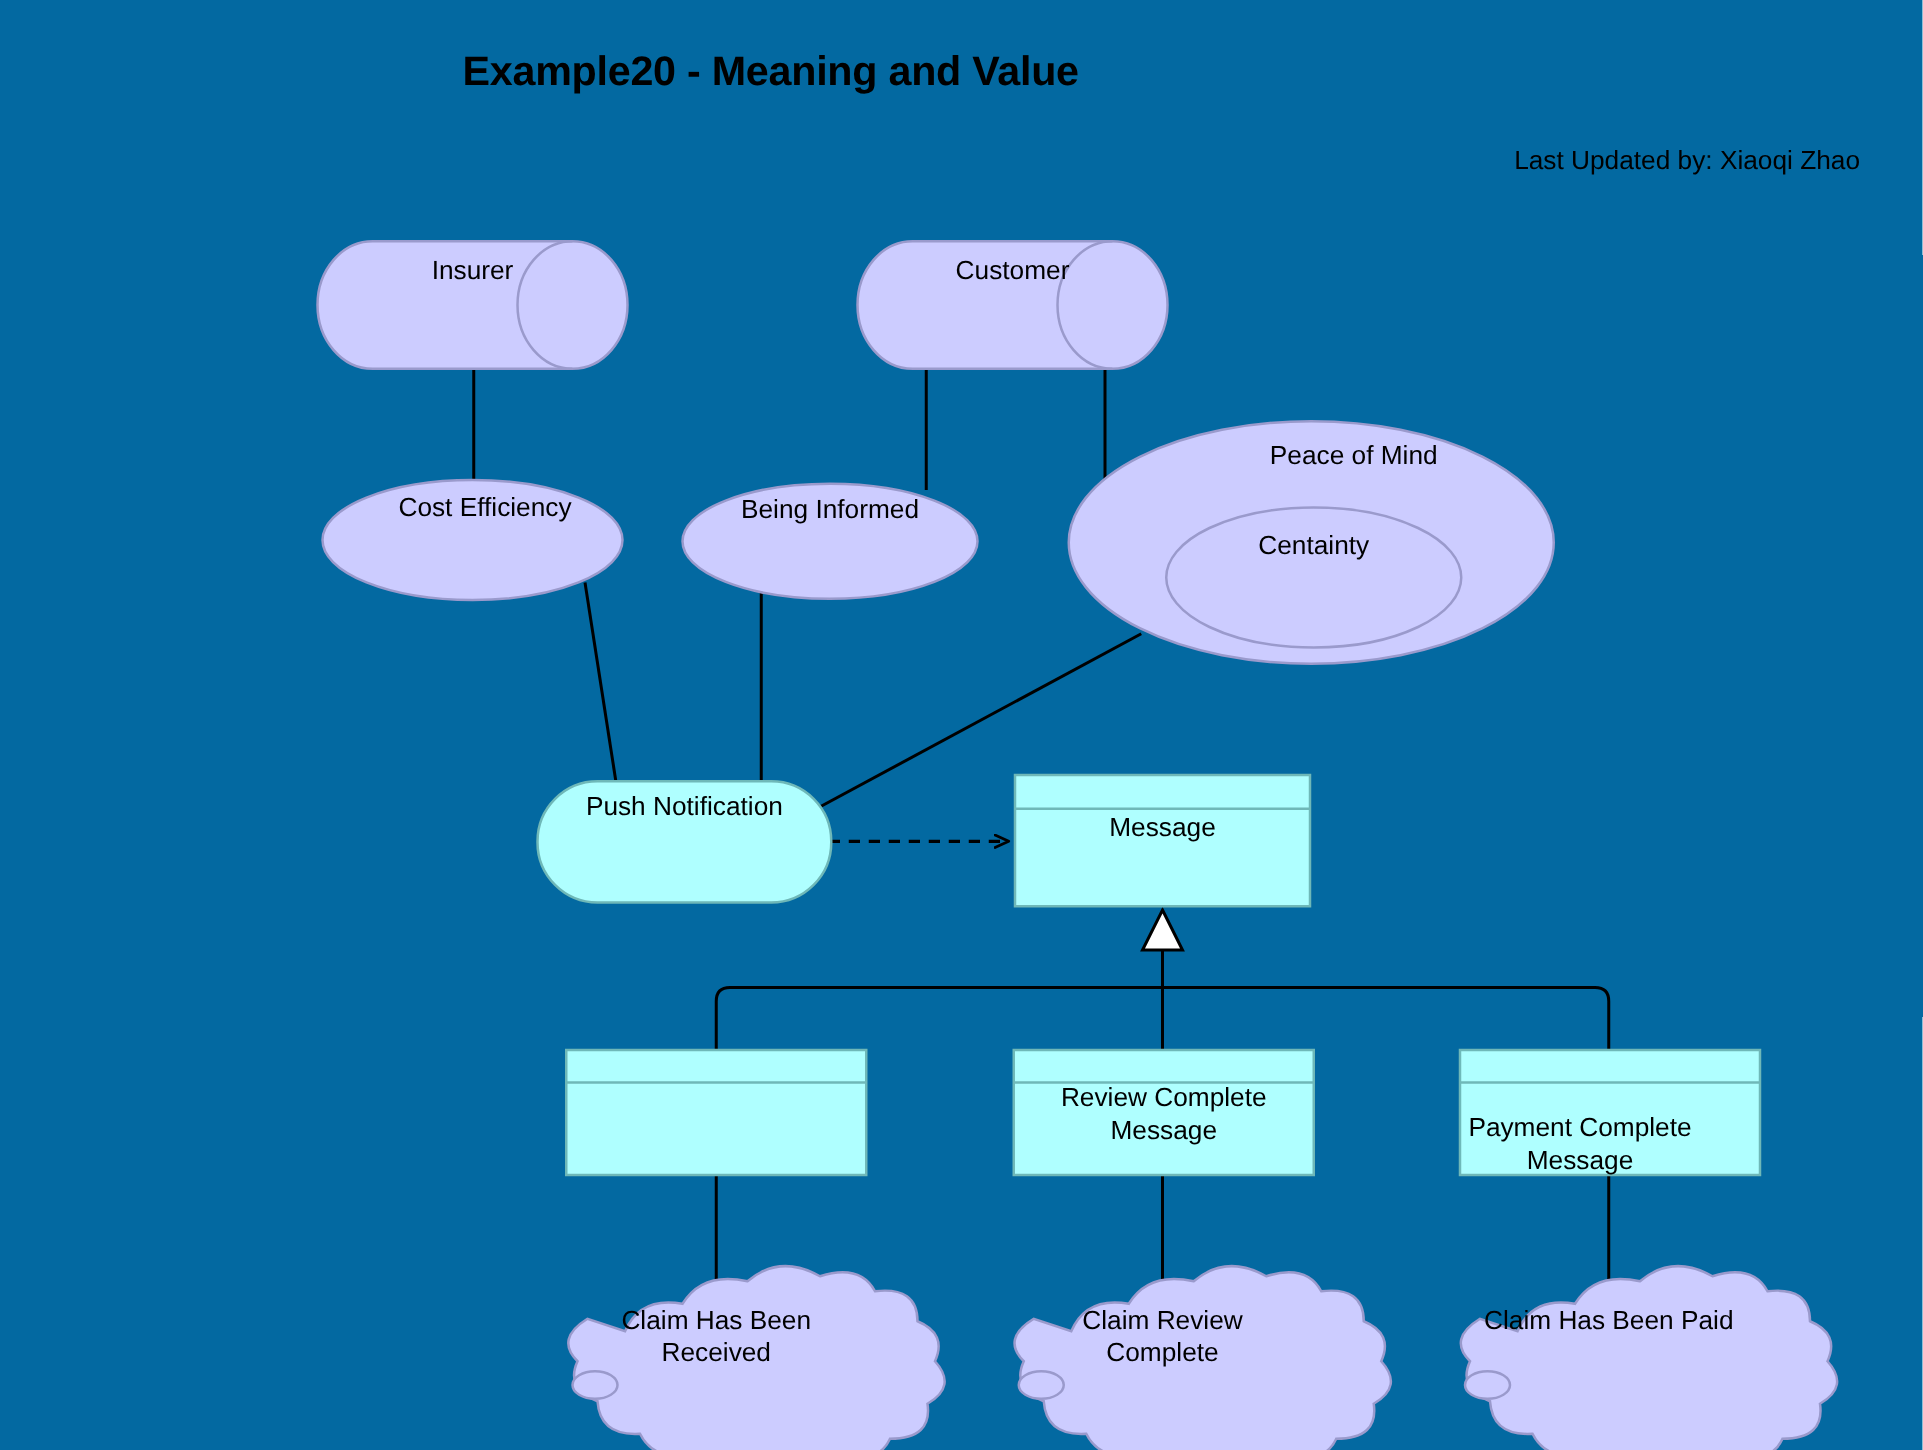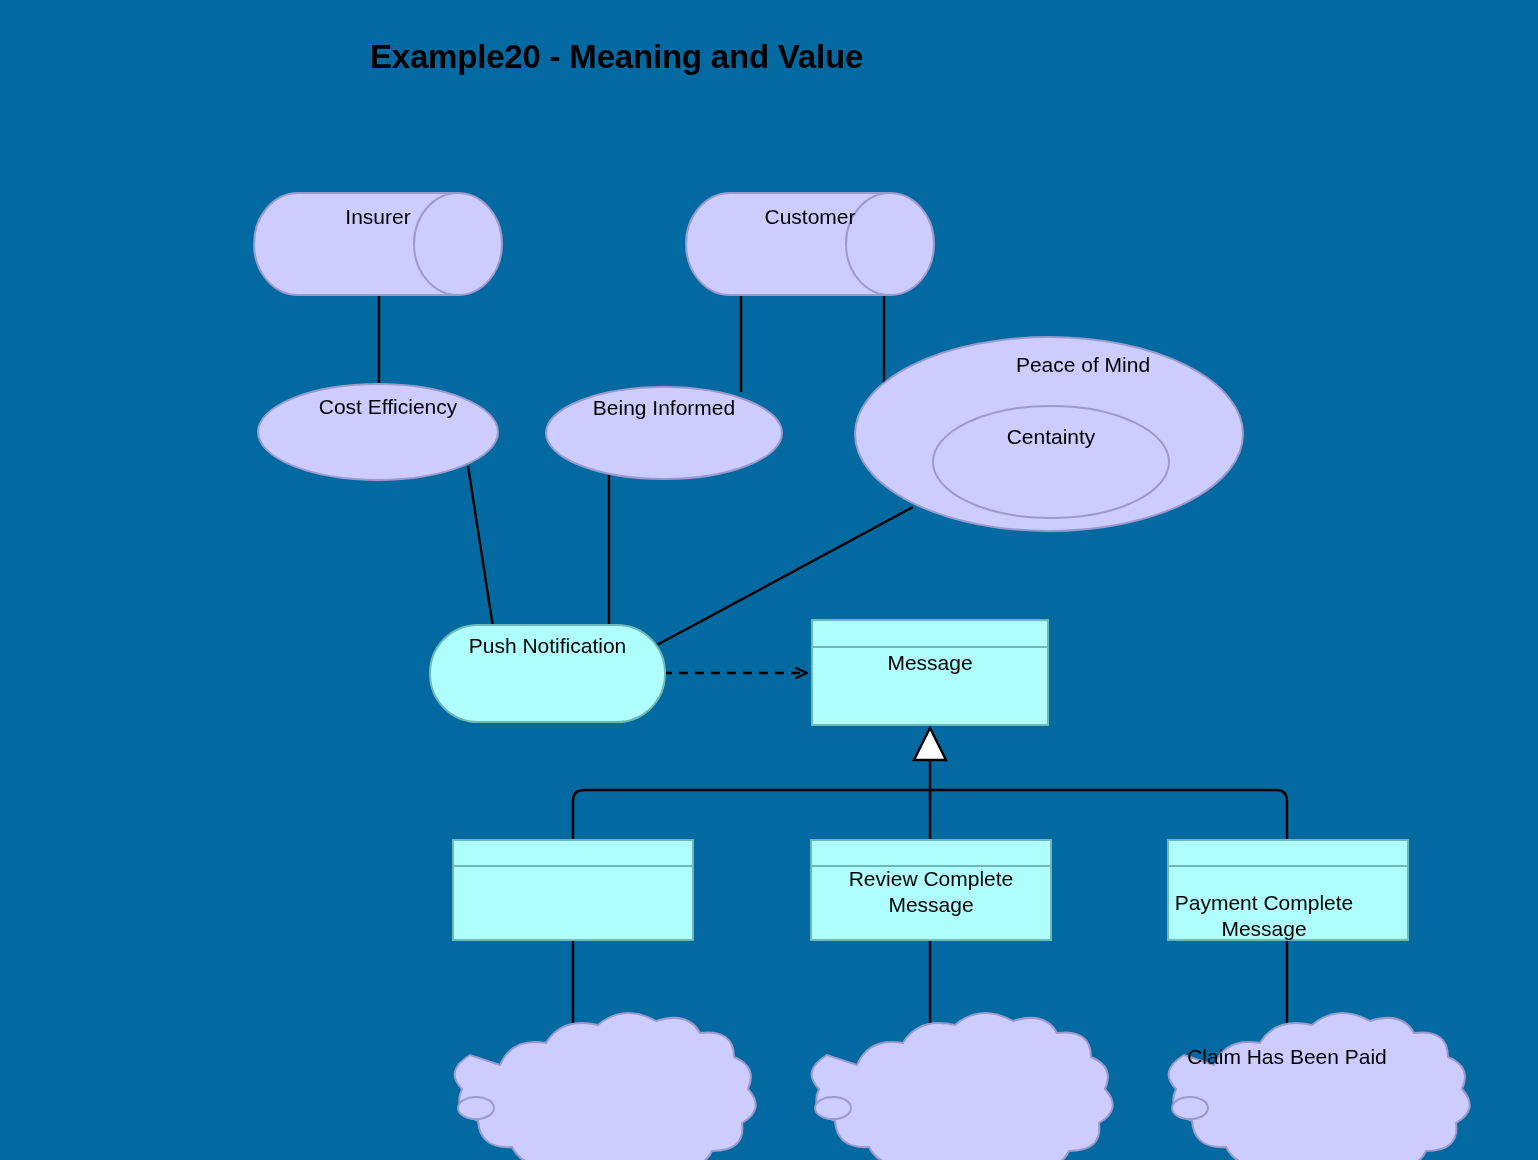--- a/index.html
+++ b/index.html
@@ -57,20 +57,21 @@
   }
 </style>
 </head>
 <body>
 
 <div id="canvas">
 
   <div class="diagram-title">Example20 - Meaning and Value</div>
 
   <div class="meta-block">
+    <div class="meta-line">Last Updated by: Xiaoqi Zhao</div>
   </div>
 
   <svg id="diagram-svg" viewBox="0 0 1538 1160">
     <defs>
       <marker id="openArrow" markerWidth="14" markerHeight="14" refX="11" refY="6" orient="auto" markerUnits="userSpaceOnUse">
         <path d="M 1 1 L 12 6 L 1 11" fill="none" stroke="#000" stroke-width="2.2" stroke-linecap="round" stroke-linejoin="round"></path>
       </marker>
     </defs>
 
     <g stroke="#000000" stroke-width="2.4" fill="none">
@@ -178,17 +179,21 @@
 
   <div class="node-label" style="left:812px; top:650px; width:236px;">Message</div>
 
 
   <div class="node-label" style="left:811px; top:866px; width:240px;">Review Complete
 Message</div>
 
   <div class="node-label" style="left:1168px; top:890px; width:192px;">Payment Complete
 Message</div>
 
+  <div class="node-label" style="left:453px; top:1044px; width:240px;">Claim Has Been
+Received</div>
 
+  <div class="node-label" style="left:810px; top:1044px; width:240px;">Claim Review
+Complete</div>
 
   <div class="node-label" style="left:1167px; top:1044px; width:240px;">Claim Has Been Paid</div>
 
 </div>
 
 </body></html>

